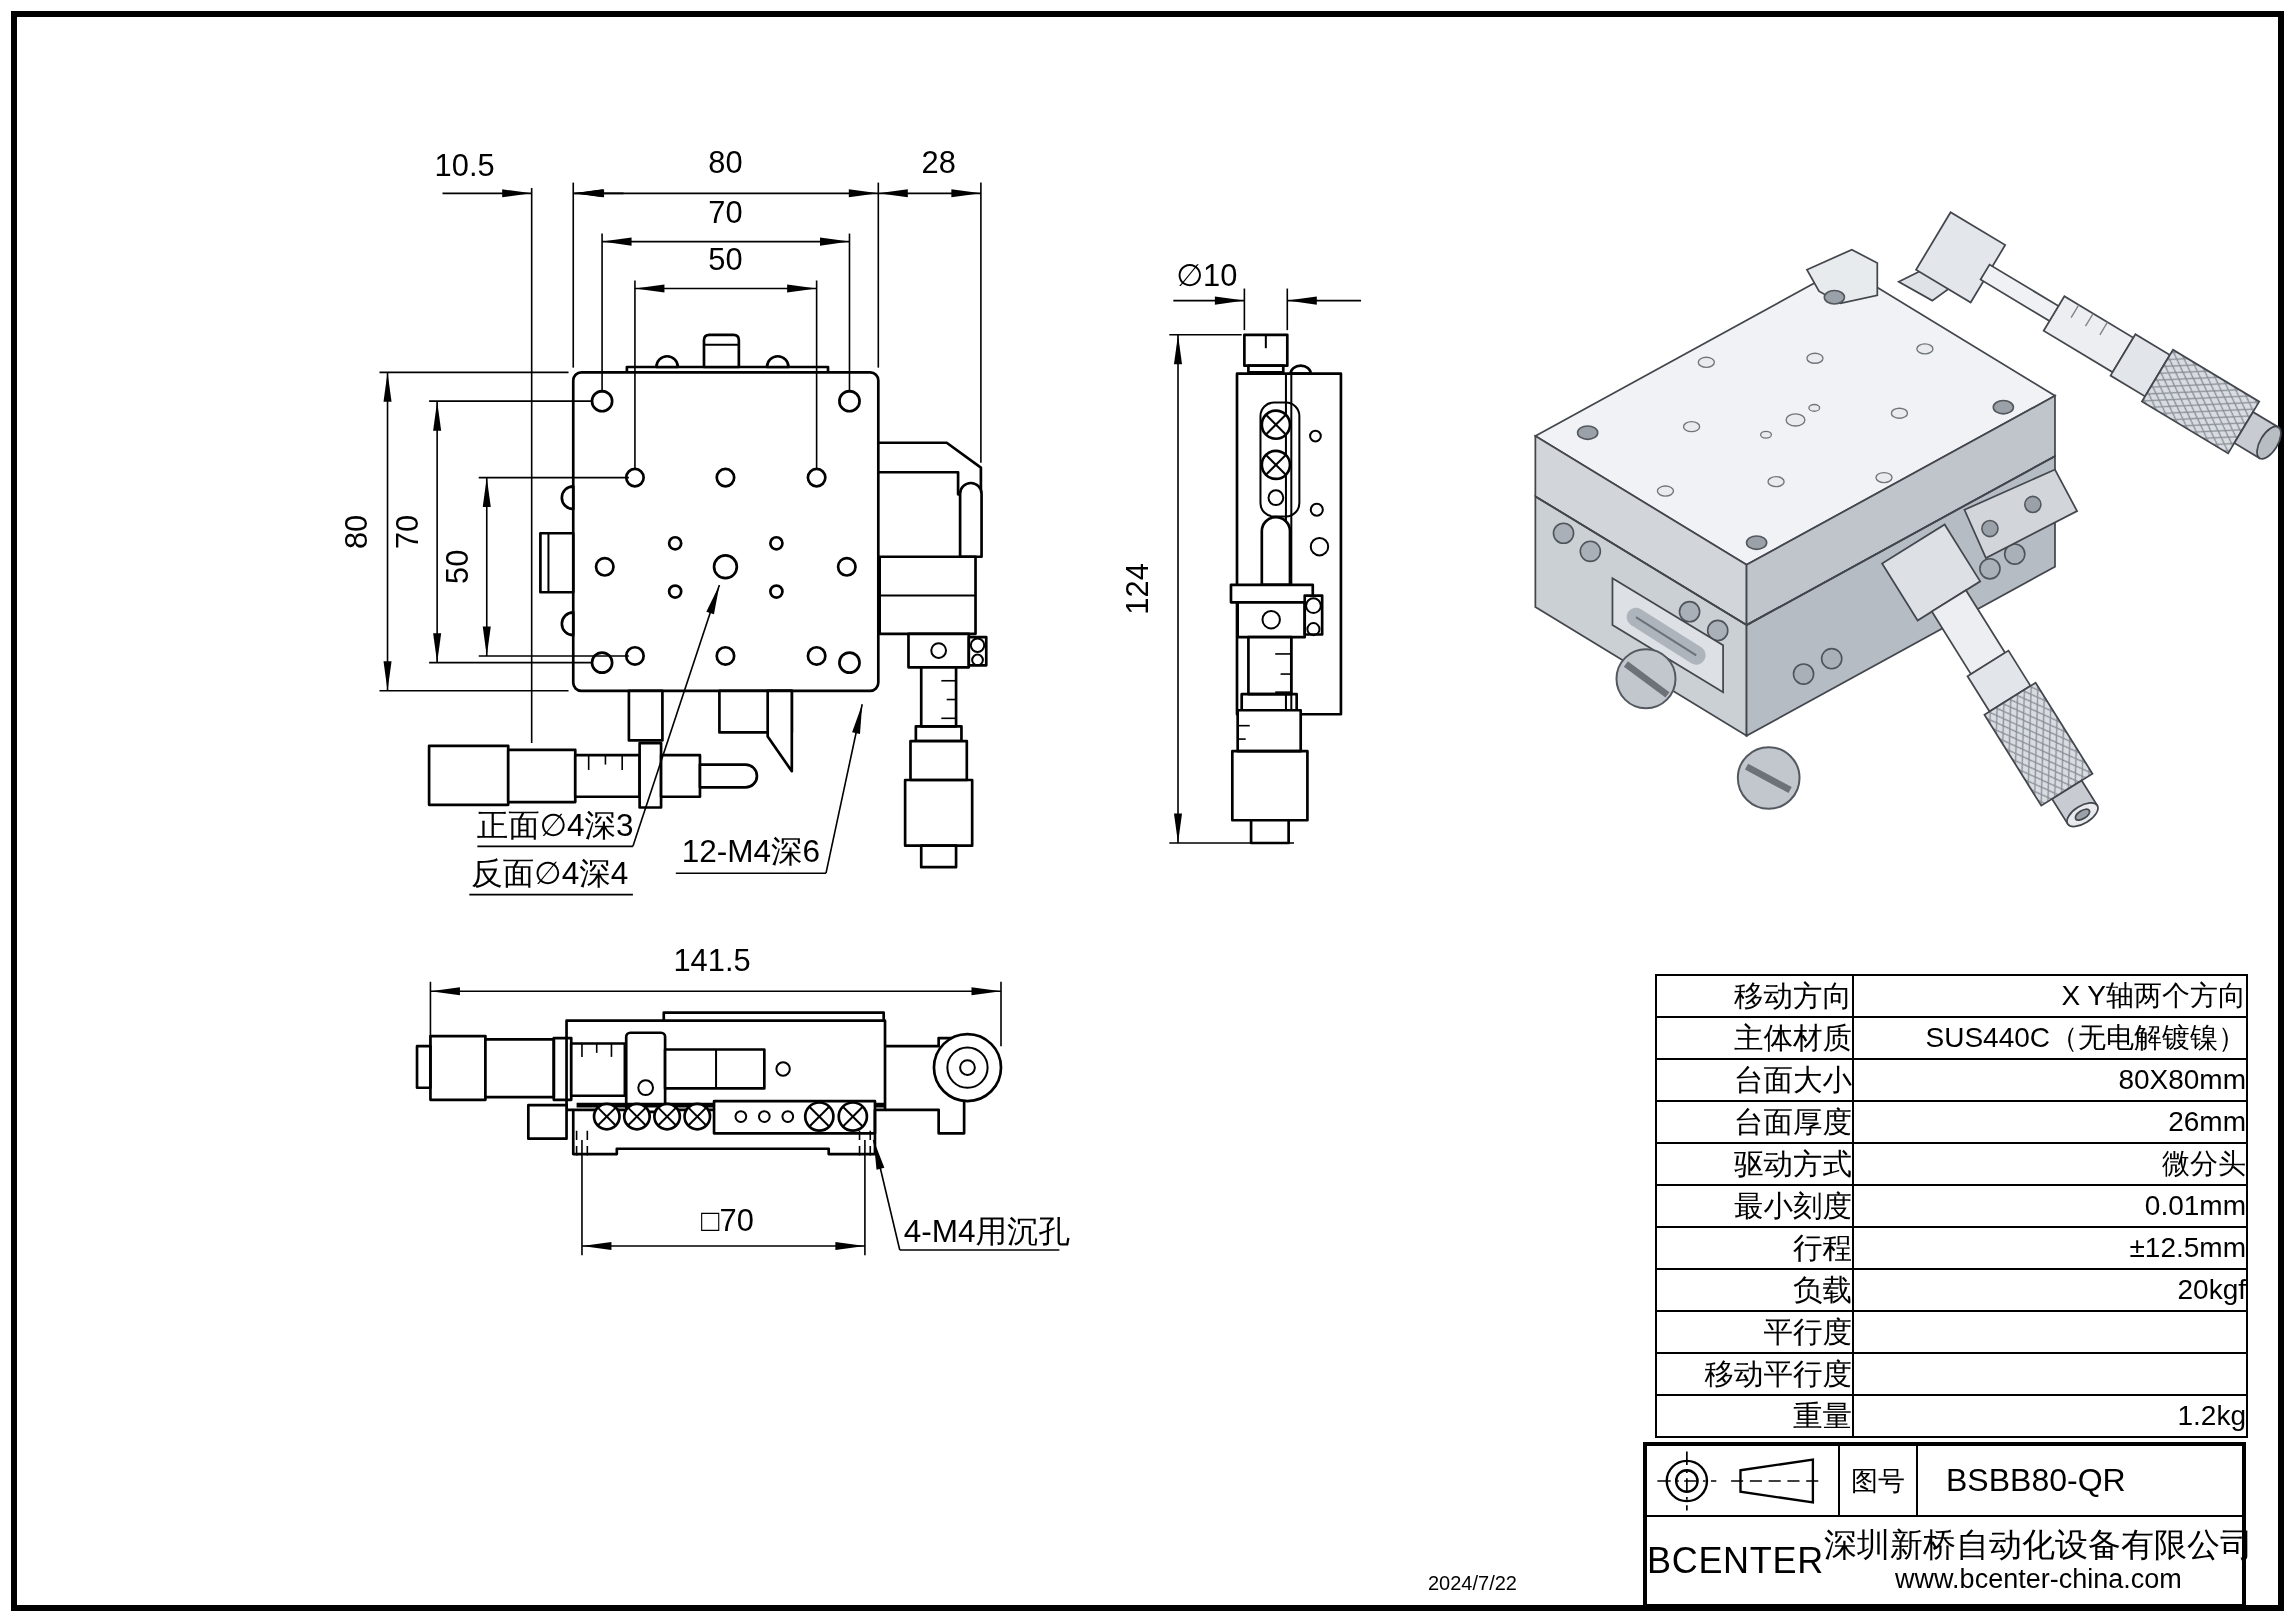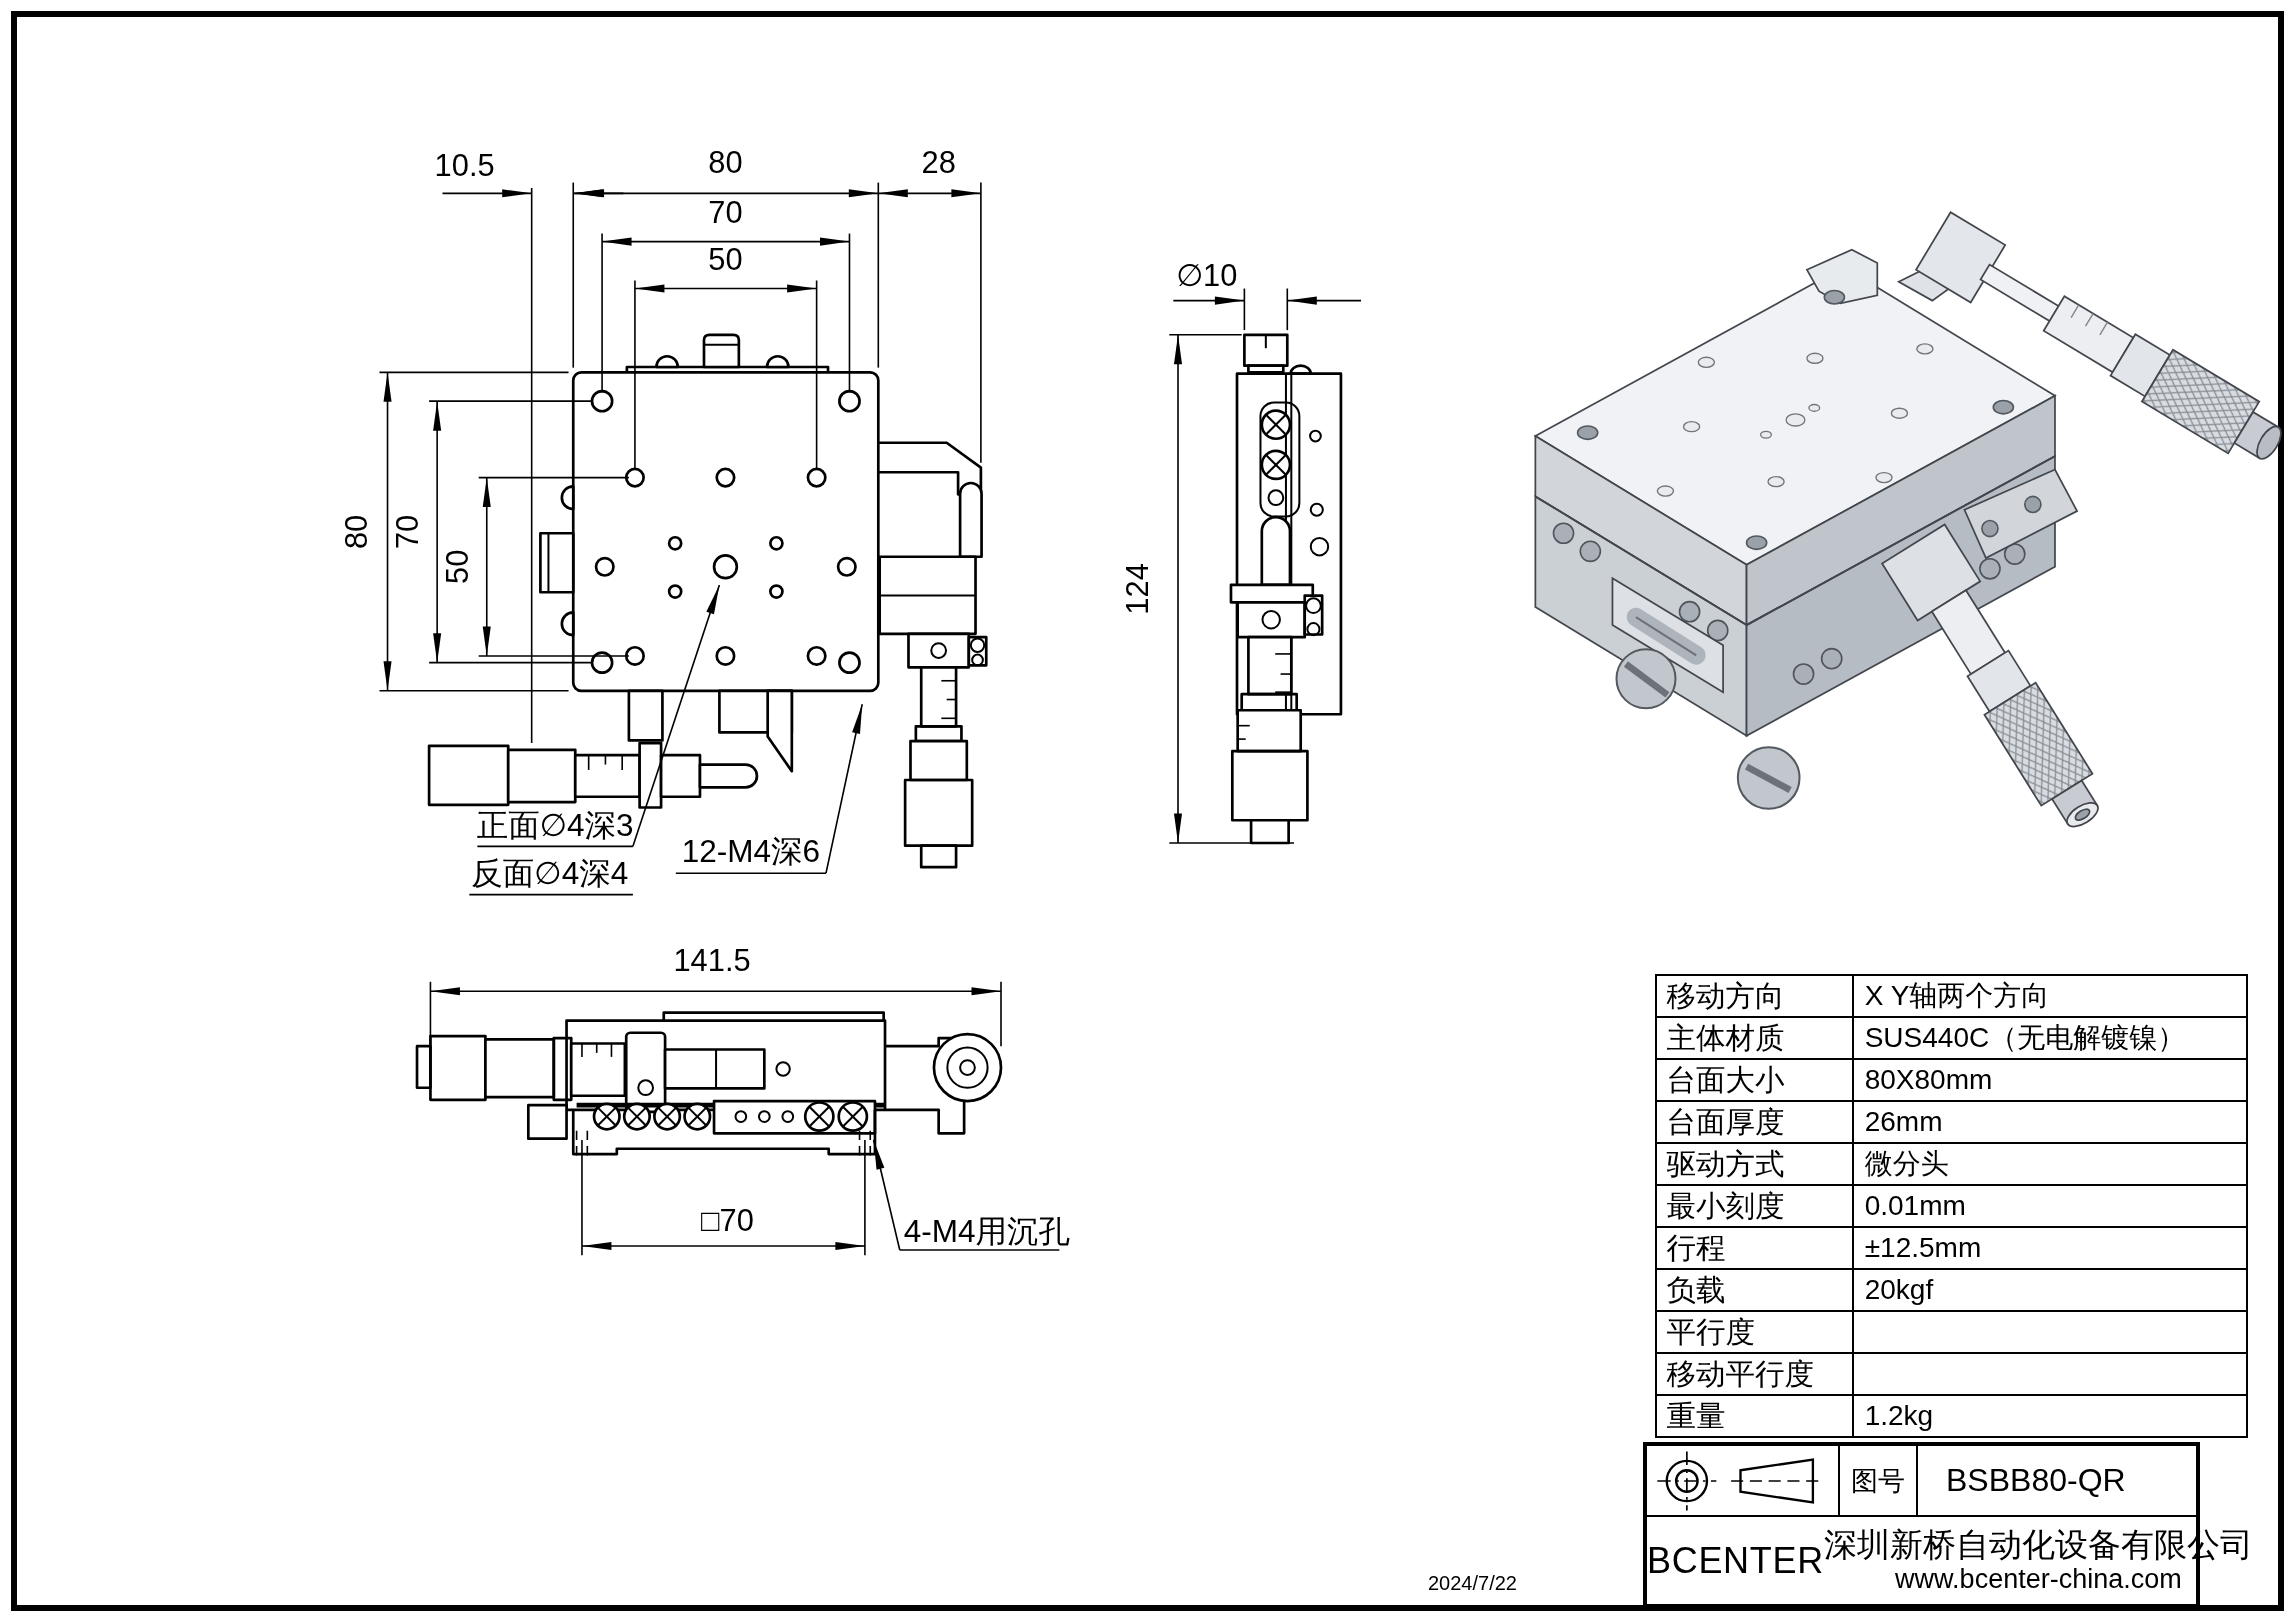--- a/index.html
+++ b/index.html
@@ -4,26 +4,26 @@
 <style>
   html,body{margin:0;padding:0;background:#fff;}
   .page{position:relative;width:2295px;height:1623px;background:#fff;overflow:hidden;
         font-family:"Liberation Sans","DejaVu Sans",sans-serif;color:#000;}
   .frame{position:absolute;left:10.7px;top:10.7px;width:2273px;height:1600px;border:6px solid #000;box-sizing:border-box;}
   svg text{fill:#000;}
   .dt{font-size:46px;font-family:"Liberation Sans","DejaVu Sans",sans-serif;}
   .lb{font-size:47px;font-family:"Liberation Sans","DejaVu Sans",sans-serif;}
   
   .spec-table{position:absolute;left:1655px;top:974px;width:593px;border:2.7px solid #000;box-sizing:border-box;background:#fff;}
-  .trow{display:flex;height:40px;border-top:2px solid #000;}
+  .trow{display:flex;height:40px;border-top:2px solid #000;text-align:right;}
   .trow:first-child{border-top:none;}
   .tlabel{width:197px;border-right:2px solid #000;box-sizing:border-box;font-size:29.5px;line-height:39px;padding-left:9.4px;white-space:nowrap;overflow:hidden;}
   .tvalue{flex:1;font-size:28px;line-height:39px;padding-left:10.7px;white-space:nowrap;overflow:hidden;}
   
-  .title-block{position:absolute;left:1643px;top:1442px;width:557px;height:166px;border:4px solid #000;box-sizing:border-box;background:#fff;display:flex;flex-direction:column;}
+  .title-block{position:absolute;left:1643px;top:1442px;width:603px;height:166px;border:4px solid #000;box-sizing:border-box;background:#fff;display:flex;flex-direction:column;}
   .tb-rowA{display:flex;height:69px;border-bottom:2px solid #000;}
   .tb-proj{width:193px;border-right:2px solid #000;box-sizing:border-box;display:flex;align-items:center;justify-content:center;}
   .tb-dnl{width:78px;border-right:2px solid #000;box-sizing:border-box;font-size:27px;display:flex;align-items:center;justify-content:center;}
   .tb-dn{flex:1;font-size:32px;display:flex;align-items:center;padding-left:28px;}
   .tb-rowB{display:flex;flex:1;}
   .tb-brand{width:193px;box-sizing:border-box;font-size:36px;display:flex;align-items:center;justify-content:center;letter-spacing:0.7px;}
   .tb-co{flex:1;display:flex;flex-direction:column;align-items:center;justify-content:center;line-height:1.12;}
   .tb-company{font-size:33px;white-space:nowrap;}
   .tb-site{font-size:27px;white-space:nowrap;}
   .date{position:absolute;left:1428px;top:1572px;width:201px;text-align:left;font-size:20px;}

